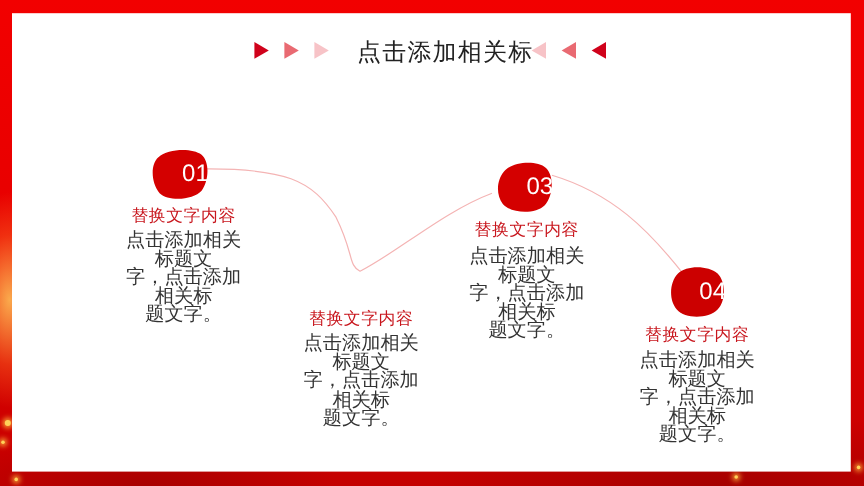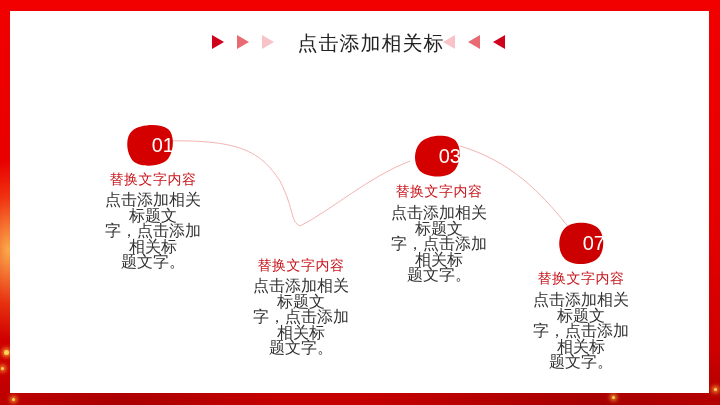--- a/index.html
+++ b/index.html
@@ -105,21 +105,21 @@
   <div class="item-desc" style="left:377px;top:194px;">
     <div>点击添加相关标题文</div>
     <div>字，点击添加相关标</div>
     <div>题文字。</div>
   </div>
 
   <div class="blob" style="left:547px;top:210px;">
     <svg width="48" height="44" viewBox="0 0 48 44">
       <path d="M8 7 C15 0, 33 0, 41 7 C48 14, 48 30, 41 37 C33 45, 14 45, 7 37 C0 29, 1 14, 8 7 Z" fill="#cc0000"></path>
     </svg>
-    <div class="num">07</div>
+    <div class="num">04</div>
   </div>
   <div class="item-title" style="left:511px;top:259px;">替换文字内容</div>
   <div class="item-desc" style="left:519px;top:281px;">
     <div>点击添加相关标题文</div>
     <div>字，点击添加相关标</div>
     <div>题文字。</div>
   </div>
 
 </div>
 

